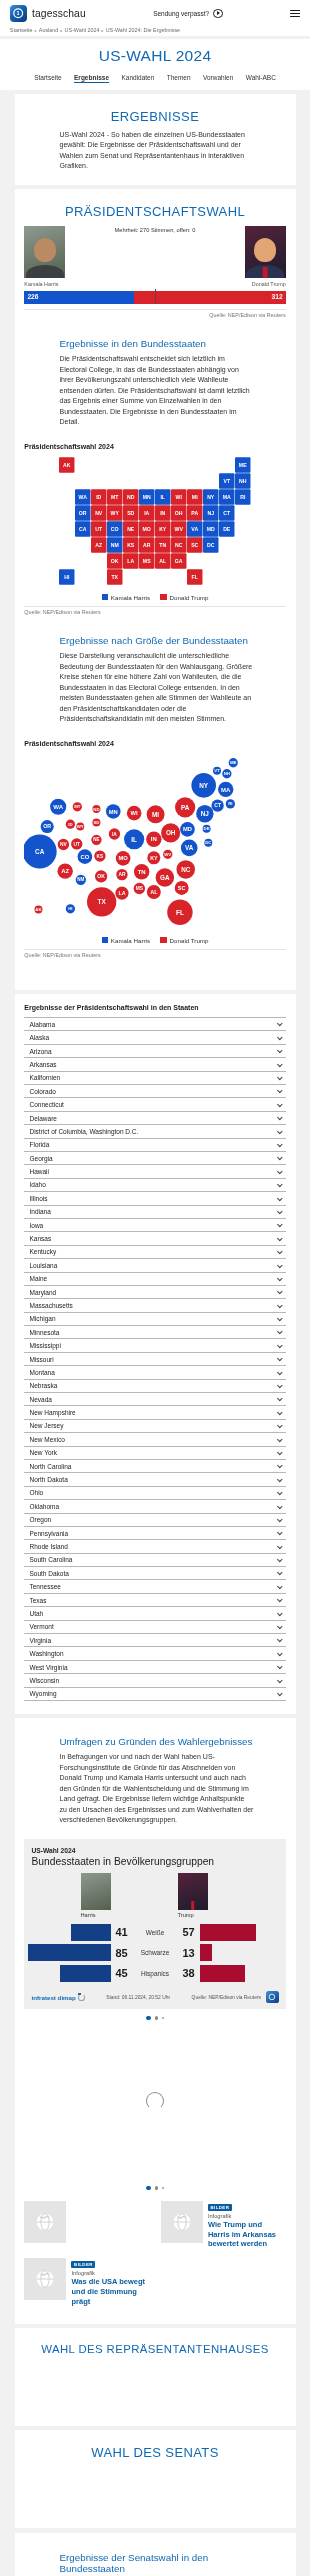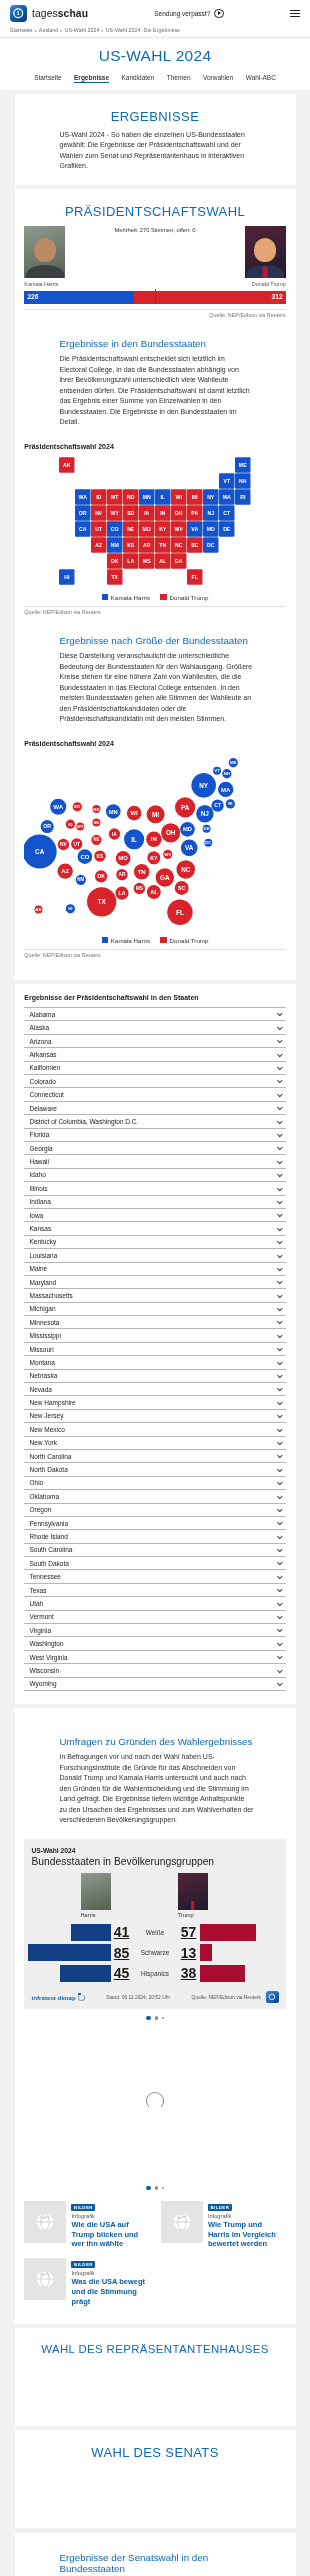--- a/index.html
+++ b/index.html
@@ -4,21 +4,21 @@
 <style>
   html{background:#f1f1f2;}
   body{width:310px;margin:0 auto;background:#f1f1f2;font-family:"Liberation Sans",sans-serif;color:#222;}
   *{box-sizing:border-box;}
   .card{background:#fff;margin:4.1px 14.5px;position:relative;}
   
   #topbar{background:#fff;padding:4.7px 9.8px 3.1px;}
   .topbar-row{display:flex;align-items:center;}
   .logo-sq{width:17.6px;height:17.6px;border-radius:4.1px;background:linear-gradient(140deg,#3e8fd8 0%,#1560ae 45%,#083a7d 100%);display:flex;align-items:center;justify-content:center;flex:0 0 auto;}
   .brand{font-size:10.3px;color:#1b1b1d;margin-left:4.7px;letter-spacing:0.1px;}
-  .brand b{font-weight:bold;margin-top:11px;}
+  .brand b{font-weight:normal;margin-top:11px;}
   .watch{margin:0 auto;display:flex;align-items:center;gap:3.6px;font-size:6.5px;color:#1b1b1d;cursor:pointer;}
   .play{width:9.8px;height:9.8px;border:0.8px solid #1b1b1d;border-radius:50%;display:flex;align-items:center;justify-content:center;}
   .play i{display:block;width:0;height:0;border-left:3.1px solid #1b1b1d;border-top:2.1px solid transparent;border-bottom:2.1px solid transparent;margin-left:1px;}
   .burger{width:10.3px;height:7.2px;display:flex;flex-direction:column;justify-content:space-between;cursor:pointer;}
   .burger span{display:block;height:1px;background:#1b1b1d;border-radius:0.5px;}
   #breadcrumb{font-size:5.4px;color:#6e6e6e;margin-top:4.7px;}
   #breadcrumb .sep{margin:0 2.1px;font-size:4.1px;color:#8a8a8a;}
   #breadcrumb .crumb{cursor:pointer;}
   
   #hero{background:#fff;margin-top:3.1px;padding:8.3px 0 0;}
@@ -31,21 +31,21 @@
   .txtcol{margin:0 42px 0 45px;}
   .sub-h{color:#1069b4;font-size:9.8px;font-weight:400;margin:17.6px 0 5.2px;}
   .body-p{font-size:7px;line-height:1.5;color:#2f2f2f;margin:5.2px 0 0;}
   .center-p{margin-top:6.2px;}
   .chart-label{font-size:7px;font-weight:bold;color:#1b1b1d;padding:0 9.8px;margin-top:15.5px;}
   .hr{border-top:0.5px solid #e2e2e2;margin:5.2px 9.8px 2.6px;}
   .source{font-size:5.4px;color:#777;padding:0 9.8px 2.1px;}
   .source.right{text-align:right;}
   
   #intro{padding-bottom:13.4px;}
-  #president{padding-bottom:19px;}
+  #president{padding-bottom:29px;}
   .prez-top{display:flex;align-items:flex-start;padding:7.2px 9.8px 0;}
   .portrait{width:41px;height:52px;flex:0 0 auto;position:relative;overflow:hidden;}
   .portrait .head{position:absolute;left:50%;top:24%;width:22px;height:24px;transform:translateX(-50%);border-radius:50% 50% 46% 46%;}
   .portrait .torso{position:absolute;left:50%;bottom:-6.2px;width:38px;height:19.6px;transform:translateX(-50%);border-radius:50% 50% 0 0;}
   .p-harris{background:linear-gradient(160deg,#8e9a8e,#53604f);}
   .p-harris .head{background:#b98a63;}
   .p-harris .torso{background:#3c3f42;}
   .p-trump{background:linear-gradient(160deg,#55233a,#1d1c2e);}
   .p-trump .head{background:#e4a574;}
   .p-trump .torso{background:#2a3350;}
@@ -77,21 +77,21 @@
   .demo-photos{display:grid;grid-template-columns:1fr 22px 45px 22px 1fr;align-items:end;}
   .demo-photos .ph{width:30px;height:37px;position:relative;overflow:hidden;}
   .demo-photos .c1{justify-self:end;}
   .demo-photos .c2{justify-self:start;grid-column:4/6;}
   .demo-cap{display:grid;grid-template-columns:1fr 22px 45px 22px 1fr;font-size:5.7px;color:#333;margin:2.1px 0 4.1px;}
   .demo-cap .c1{justify-self:end;width:30px;}
   .demo-cap .c2{justify-self:start;grid-column:4/6;width:30px;}
   .demo-row{display:grid;grid-template-columns:1fr 22px 45px 22px 1fr;align-items:center;height:20.7px;}
   .demo-row .bar-l{justify-self:end;height:17px;}
   .demo-row .bar-r{justify-self:start;height:17px;}
-  .demo-row .val{font-size:14px;font-weight:bold;color:#1b1b1d;text-align:center;text-decoration:underline;}
+  .demo-row .val{font-size:11px;font-weight:bold;color:#1b1b1d;text-align:center;}
   .demo-row .cat{font-size:6.5px;color:#333;text-align:center;}
   .infra-foot{display:flex;align-items:center;gap:5.2px;margin-top:7.2px;padding:0 7.2px;font-size:4.9px;color:#555;}
   .infra-brand{display:flex;align-items:center;gap:2.1px;color:#1069b4;font-weight:bold;font-size:6.2px;flex:0 0 auto;}
   .arc{width:6.7px;height:6.7px;border:1.3px solid #9aa4ad;border-top-color:transparent;border-radius:50%;position:relative;}
   .arc i{position:absolute;top:-2.1px;left:-0.5px;width:2.1px;height:2.1px;background:#1069b4;}
   .infra-foot .mid{flex:1;text-align:center;}
   .mini-logo{width:12.4px;height:12.4px;border-radius:2.6px;background:linear-gradient(140deg,#3e8fd8,#0a3f86);display:flex;align-items:center;justify-content:center;flex:0 0 auto;}
   .dots{display:flex;justify-content:center;align-items:center;gap:3.6px;margin:7.2px 0 3.1px;}
   .dots .d0{width:4.7px;height:4.7px;border-radius:50%;background:#0b5da1;}
   .dots .d1{width:3.6px;height:3.6px;border-radius:50%;background:#8a8a8a;}
@@ -842,21 +842,21 @@
       </div>
       <div class="acc-row">
         <span>Wyoming</span>
         <span class="chev"></span>
       </div>
     </div>
 </section>
 
 <section class="card" id="polls">
   <div class="txtcol" style="padding-top:11.4px;">
-    <h3 class="sub-h" style="margin-top:16px;">Umfragen zu Gründen des Wahlergebnisses</h3>
+    <h3 class="sub-h" style="margin-top:6px;">Umfragen zu Gründen des Wahlergebnisses</h3>
     <p class="body-p">In Befragungen vor und nach der Wahl haben US-Forschungsinstitute die Gründe für das Abschneiden von Donald Trump und Kamala Harris untersucht und auch nach den Gründen für die Wahlentscheidung und die Stimmung im Land gefragt. Die Ergebnisse liefern wichtige Anhaltspunkte zu den Ursachen des Ergebnisses und zum Wahlverhalten der verschiedenen Bevölkerungsgruppen.</p>
   </div>
 
   <div class="infra">
     <div class="kick">US-Wahl 2024</div>
     <div class="title">Bundesstaaten in Bevölkerungsgruppen</div>
     <div class="demo-photos">
       <div class="ph p-harris c1"><span class="head" style="width:15.5px;height:17.6px;"></span><span class="torso" style="width:28px;height:13.4px;"></span></div>
       <div class="ph p-trump c2"><span class="head" style="width:15.5px;height:17.6px;"></span><span class="torso" style="width:28px;height:13.4px;"></span><span class="tie" style="width:3.6px;height:8.3px;"></span></div>
     </div>
@@ -921,32 +921,31 @@
   <div class="teasers" id="teasers">
       <div class="teaser">
         <div class="thumb">
           <svg width="24" height="24" viewBox="0 0 46 46">
             <circle cx="23" cy="23" r="16" fill="#fff"></circle>
             <ellipse cx="23" cy="23" rx="8" ry="16" fill="none" stroke="#d4d4d4" stroke-width="2"></ellipse>
             <line x1="7" y1="23" x2="39" y2="23" stroke="#d4d4d4" stroke-width="2"></line>
             <path d="M14 13 q6 4 9 1 q4 -3 8 1" fill="none" stroke="#cfcfcf" stroke-width="2.5"></path>
           </svg>
         </div>
-        <div><span class="badge">BILDER</span><div class="kick">Infografik</div><div class="t-title">Wie die USA auf Trump blicken und wer ihn wählte</div></div>
       </div>
       <div class="teaser">
         <div class="thumb">
           <svg width="24" height="24" viewBox="0 0 46 46">
             <circle cx="23" cy="23" r="16" fill="#fff"></circle>
             <ellipse cx="23" cy="23" rx="8" ry="16" fill="none" stroke="#d4d4d4" stroke-width="2"></ellipse>
             <line x1="7" y1="23" x2="39" y2="23" stroke="#d4d4d4" stroke-width="2"></line>
             <path d="M14 13 q6 4 9 1 q4 -3 8 1" fill="none" stroke="#cfcfcf" stroke-width="2.5"></path>
           </svg>
         </div>
-        <div><span class="badge">BILDER</span><div class="kick">Infografik</div><div class="t-title">Wie Trump und Harris im Vergleich bewertet werden</div></div>
+        <div><span class="badge">BILDER</span><div class="kick">Infografik</div><div class="t-title">Wie Trump und Harris im Arkansas bewertet werden</div></div>
       </div>
       <div class="teaser">
         <div class="thumb">
           <svg width="24" height="24" viewBox="0 0 46 46">
             <circle cx="23" cy="23" r="16" fill="#fff"></circle>
             <ellipse cx="23" cy="23" rx="8" ry="16" fill="none" stroke="#d4d4d4" stroke-width="2"></ellipse>
             <line x1="7" y1="23" x2="39" y2="23" stroke="#d4d4d4" stroke-width="2"></line>
             <path d="M14 13 q6 4 9 1 q4 -3 8 1" fill="none" stroke="#cfcfcf" stroke-width="2.5"></path>
           </svg>
         </div>

